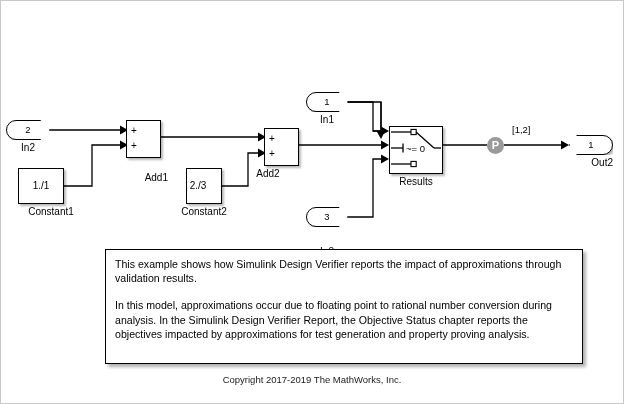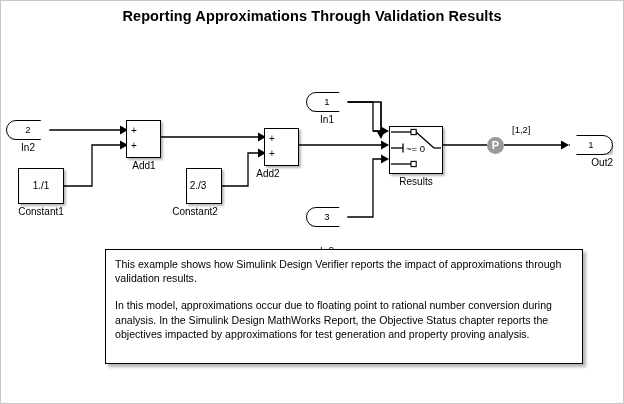--- a/index.html
+++ b/index.html
@@ -172,21 +172,20 @@
   }
   #annotation p.gap { margin-top: 13px; }
 </style>
 </head>
 <body>
 
 <div id="canvas">
 
   <div id="canvas-frame"></div>
 
-  <div id="title">Reporting Approximations Through Validation Results</div>
 
   <svg id="wires" viewBox="0 0 624 404">
 
     <path class="wire" d="M 50 130 L 120 130"></path>
     <polygon class="arrowhead" points="120,125.5 128,130 120,134.5"></polygon>
 
     <path class="wire" d="M 64 186 L 92 186 L 92 145 L 120 145"></path>
     <polygon class="arrowhead" points="120,140.5 128,145 120,149.5"></polygon>
 
     <path class="wire" d="M 161 137 L 258 137"></path>
@@ -218,30 +217,30 @@
     <polygon class="arrowhead" points="381,126.5 389,131 381,135.5"></polygon>
   </svg>
 
   <div class="port in" style="left:6px; top:120px; width:44px; height:20px;">
     <span>2</span>
   </div>
   <div class="blk-label" style="left:6px; top:142px; width:44px;text-align:center;">In2</div>
 
   <div class="blk" style="left:18px; top:168px; width:46px; height:36px;"></div>
   <div class="const-val" style="left:18px; top:180px; width:46px; text-align:center;">1./1</div>
-  <div class="blk-label" style="left:3px; top:206px; width:76px;">Constant1</div>
+  <div class="blk-label" style="left:13px; top:206px; width:76px;">Constant1</div>
 
   <div class="blk" style="left:126px; top:120px; width:35px; height:38px;"></div>
   <div class="sign" style="left:131px; top:126px;">+</div>
   <div class="sign" style="left:131px; top:141px;">+</div>
-  <div class="blk-label" style="left:120px; top:160px; width:48px;">Add1</div>
+  <div class="blk-label" style="left:120px; top:172px; width:48px;text-align:right;">Add1</div>
 
   <div class="blk" style="left:186px; top:168px; width:36px; height:36px;"></div>
   <div class="const-val" style="left:186px; top:180px; width:24px; text-align:center;">2./3</div>
-  <div class="blk-label" style="left:162px; top:206px; width:66px;">Constant2</div>
+  <div class="blk-label" style="left:171px; top:206px; width:66px;">Constant2</div>
 
   <div class="blk" style="left:264px; top:128px; width:35px; height:38px;"></div>
   <div class="sign" style="left:269px; top:134px;">+</div>
   <div class="sign" style="left:269px; top:149px;">+</div>
   <div class="blk-label" style="left:244px; top:168px; width:48px;">Add2</div>
 
   <div class="port in" style="left:306px; top:92px; width:42px; height:20px;">
     <span>1</span>
   </div>
   <div class="blk-label" style="left:306px; top:114px; width:42px;">In1</div>
@@ -275,17 +274,18 @@
     <span>P</span>
   </div>
 
   <div class="port out" style="left:569px; top:135px; width:44px; height:20px;">
     <span>1</span>
   </div>
   <div class="blk-label" style="left:569px; top:157px; width:44px;text-align:right;">Out2</div>
 
   <div id="annotation">
     <p>This example shows how Simulink Design Verifier reports the impact of approximations through validation results.</p>
-    <p class="gap">In this model, approximations occur due to floating point to rational number conversion during analysis. In the Simulink Design MathWorks Report, the Objective Status chapter reports the objectives impacted by approximations for test generation and property proving analysis.</p>
-  </div>
-
+    <p class="gap">In this model, approximations occur due to floating point to rational number conversion during analysis. In the Simulink Design Verifier Report, the Objective Status chapter reports the objectives impacted by approximations for test generation and property proving analysis.</p>
+  </div>
+
+  <div id="copyright">Copyright 2017-2019 The MathWorks, Inc.</div>
 
 </div>
 
 </body></html>

